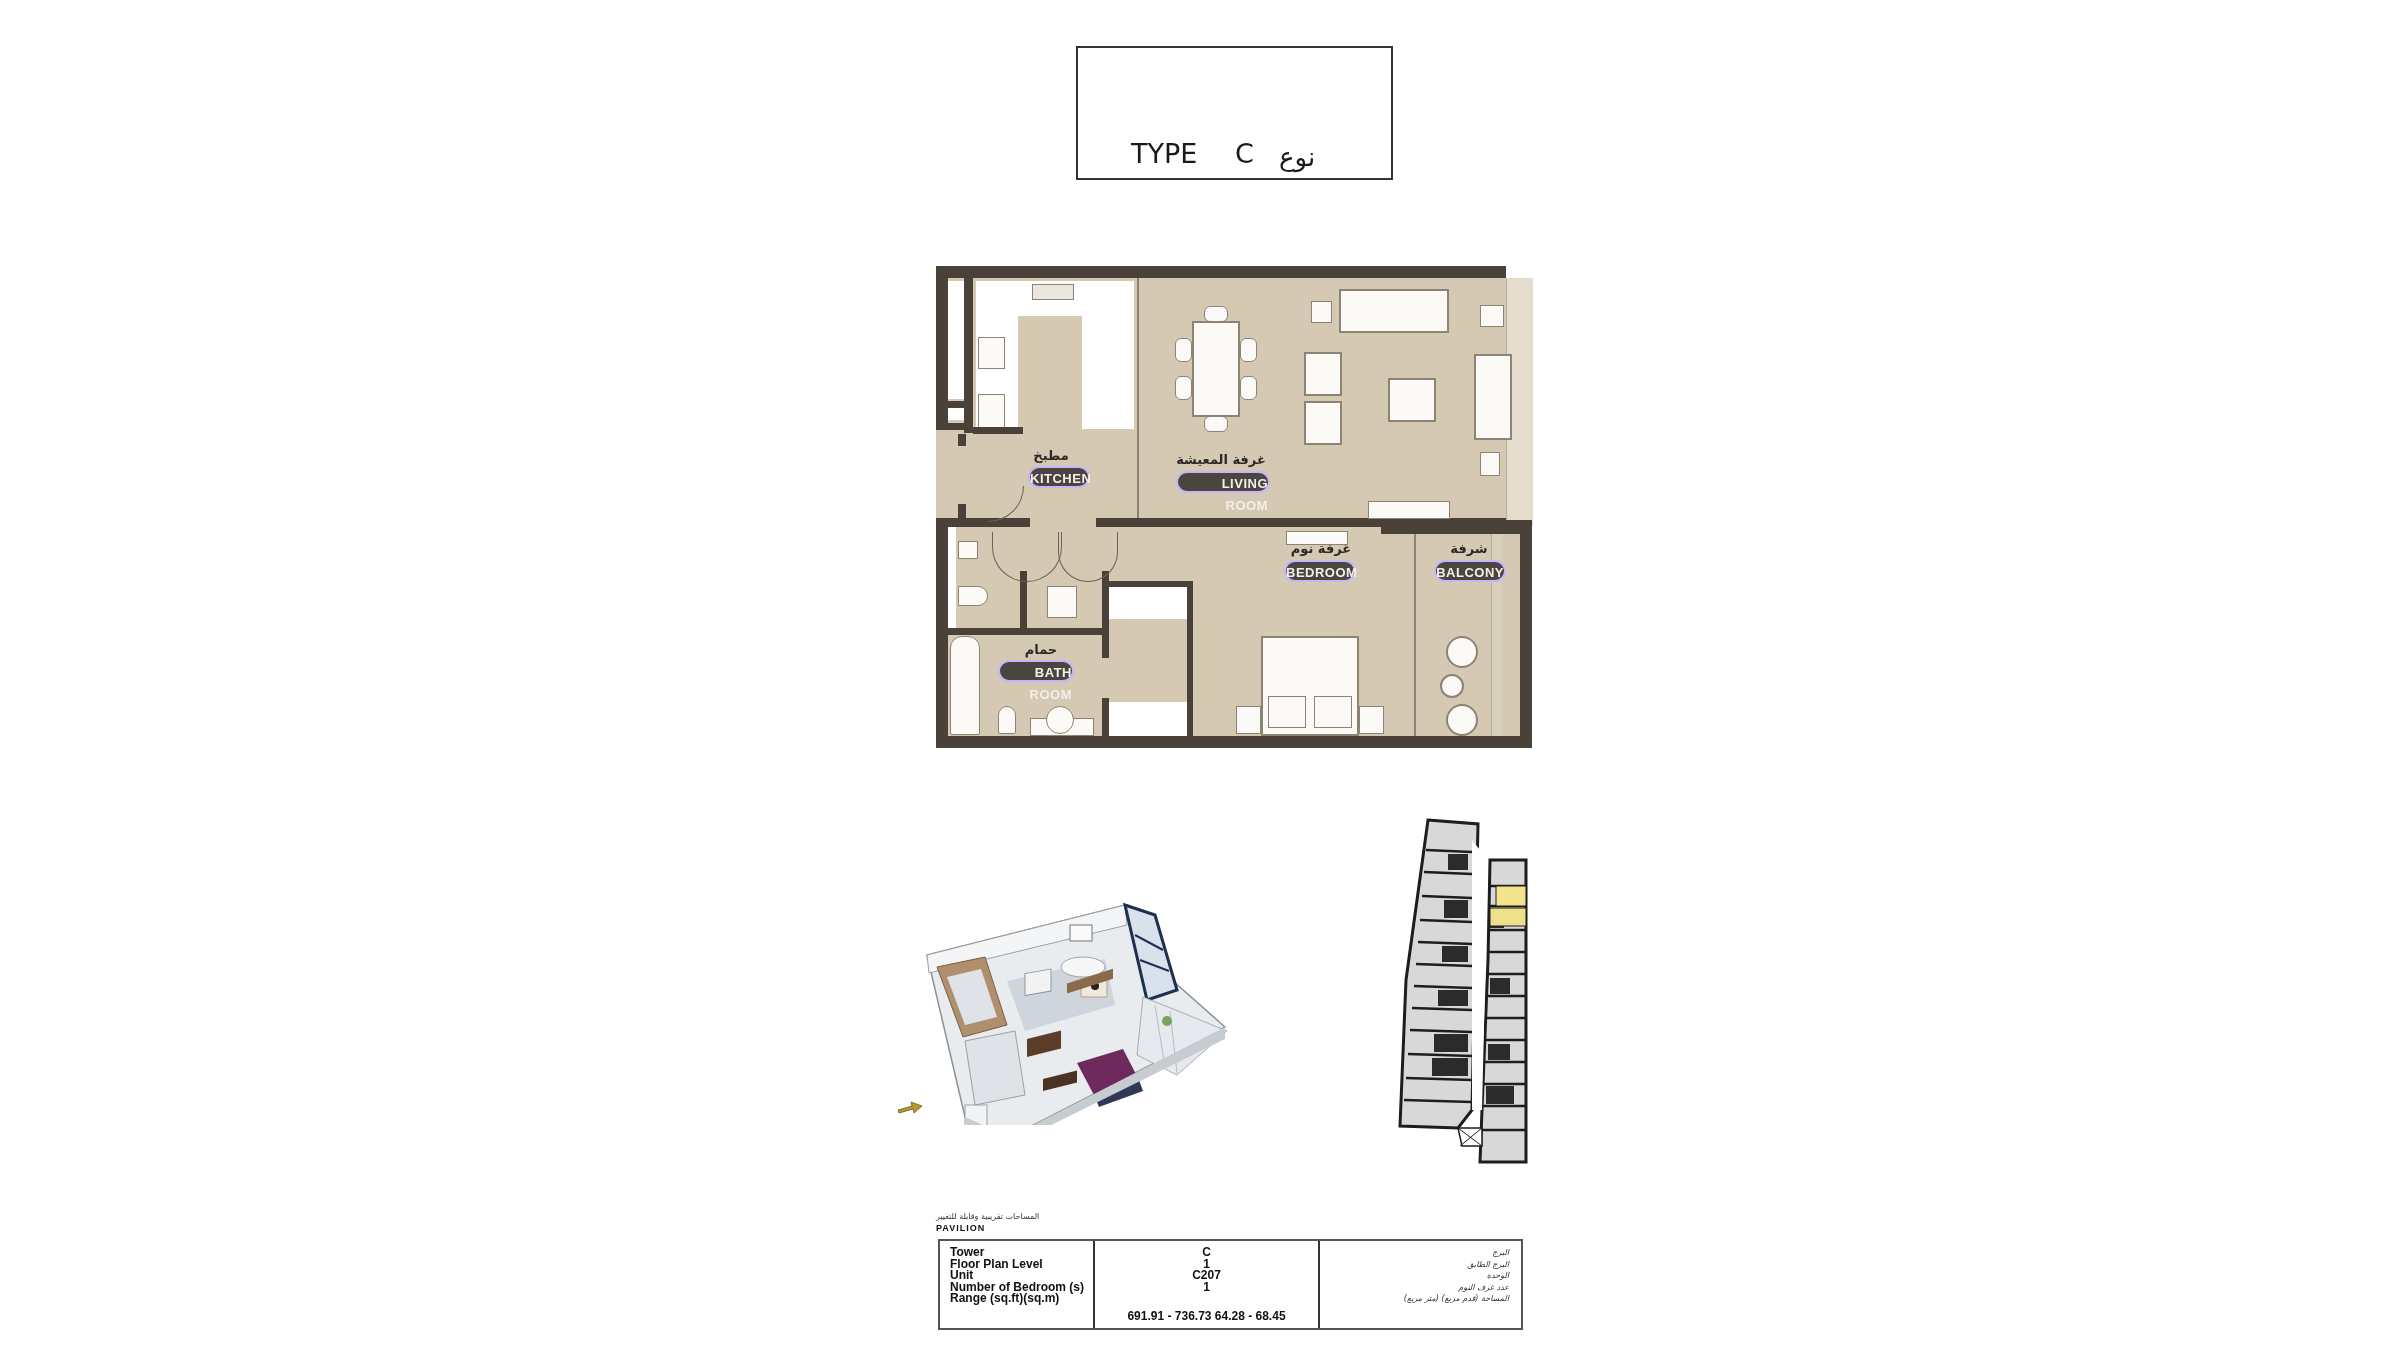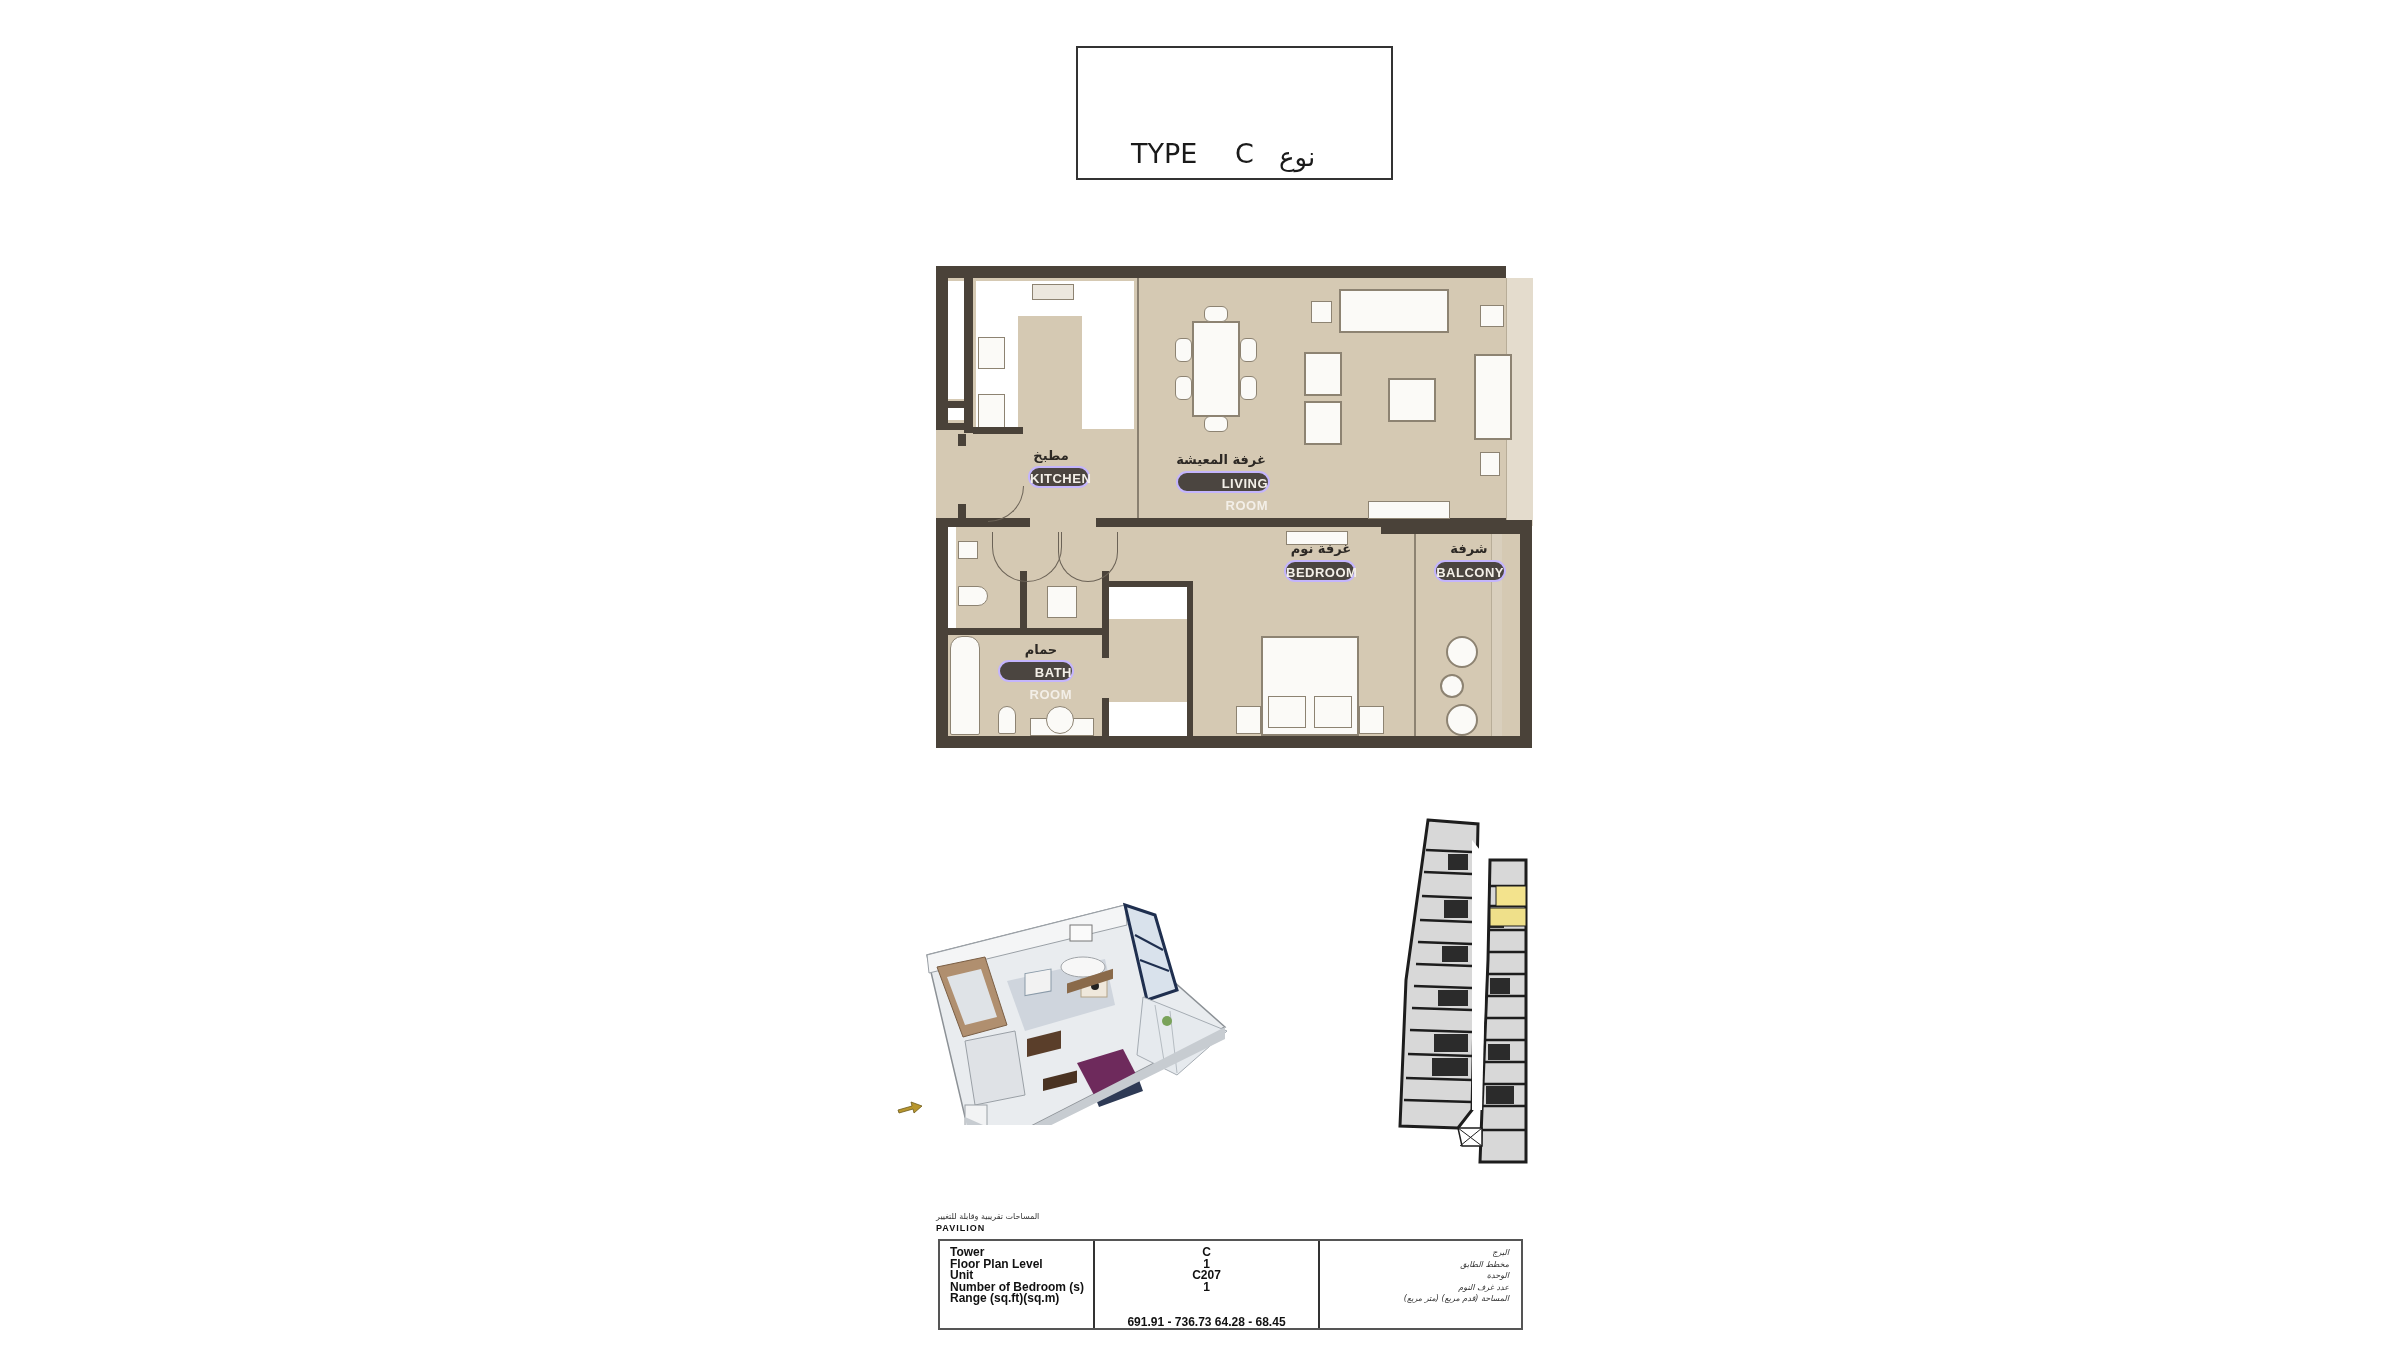--- a/index.html
+++ b/index.html
@@ -279,22 +279,22 @@
     <div class="row">Floor Plan Level</div>
     <div class="row">Unit</div>
     <div class="row">Number of Bedroom (s)</div>
     <div class="row">Range (sq.ft)(sq.m)</div>
   </div>
   <div class="col col2">
     <div class="row">C</div>
     <div class="row">1</div>
     <div class="row">C207</div>
     <div class="row">1</div>
-    <div class="row" style="margin-top:24px;">691.91 - 736.73  64.28 - 68.45</div>
+    <div class="row" style="margin-top:18px;">691.91 - 736.73  64.28 - 68.45</div>
   </div>
   <div class="col col3">
     <div class="row-ar">البرج</div>
-    <div class="row-ar">مخطط الطابق</div>
+    <div class="row-ar">البرج الطابق</div>
     <div class="row-ar">الوحدة</div>
     <div class="row-ar">عدد غرف النوم</div>
     <div class="row-ar">المساحة (قدم مربع) (متر مربع)</div>
   </div>
 </div>
 
 </body></html>

